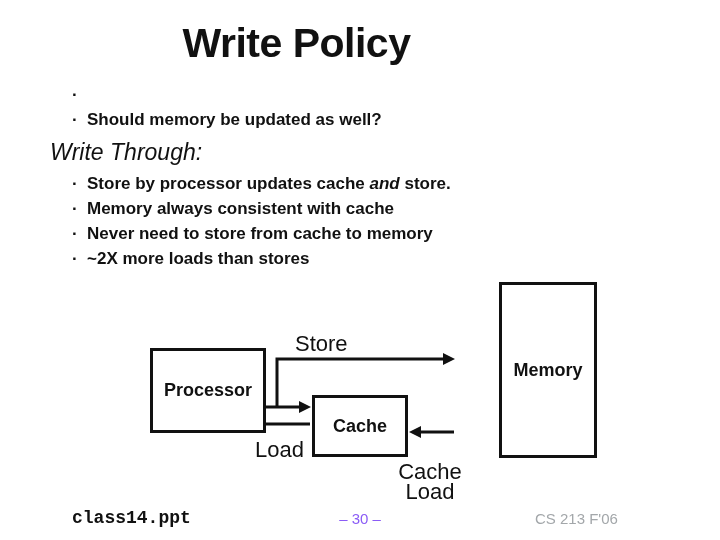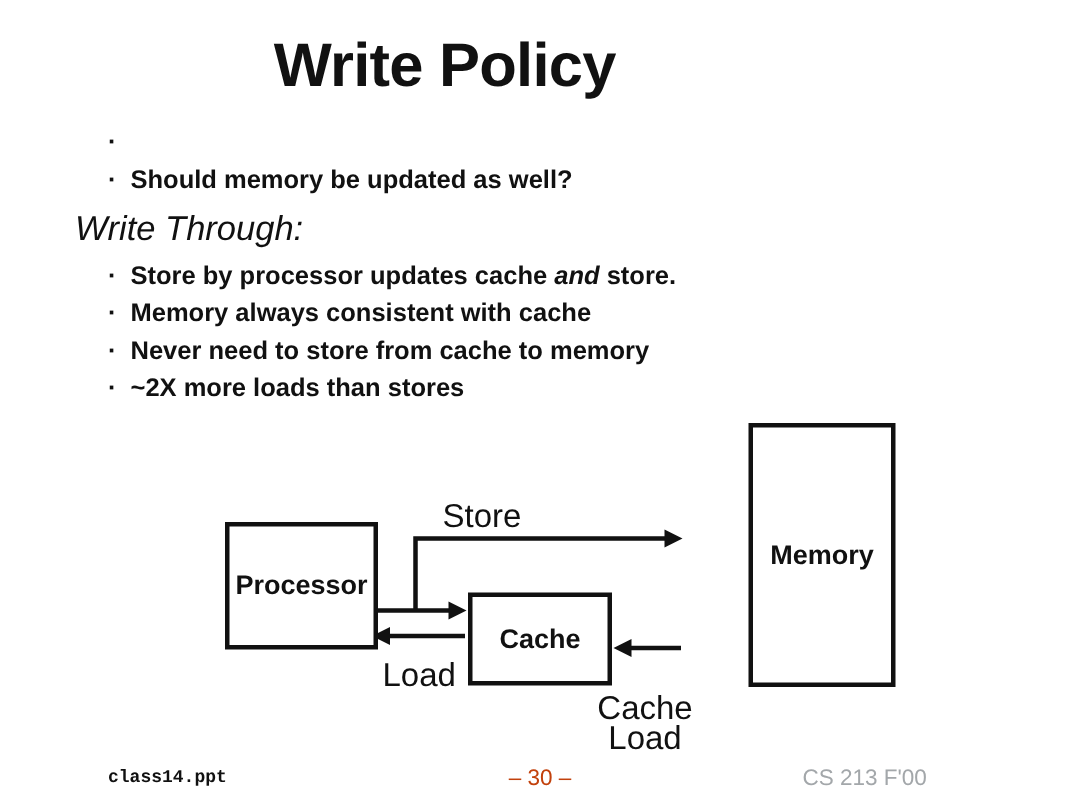--- a/index.html
+++ b/index.html
@@ -19,35 +19,35 @@
   .bitem em{font-style:italic;text-align:right;}
   .section-heading{
     left:50px;top:140px;font-size:23px;font-weight:normal;font-style:italic;
     line-height:25px;letter-spacing:0px;
   }
   .dbox{
     border:3px solid #111111;background:#ffffff;box-sizing:border-box;
     display:flex;align-items:center;justify-content:center;
     font-size:18px;font-weight:bold;
   }
-  #processor-box{left:150px;top:348px;width:102px;height:85px;}
+  #processor-box{left:150px;top:348px;width:116px;height:85px;}
   #cache-box{left:312px;top:395px;width:96px;height:62px;}
   #memory-box{left:455px;top:282px;width:98px;height:176px;margin-left:44px;}
   .dlabel{font-size:22px;font-weight:normal;line-height:20px;}
   #store-label{left:295px;top:334px;}
   #load-label{left:255px;top:440px;}
   #cache-load-label{left:390px;top:462px;width:80px;text-align:center;}
   #arrow-layer{left:0;top:0;width:720px;height:540px;pointer-events:none;}
   .footer-filename{
     left:72px;top:510px;font-family:"Liberation Mono",monospace;
-    font-size:12px;font-weight:bold;line-height:16px;
+    font-size:18px;font-weight:bold;line-height:16px;
   }
   .footer-page{
     left:0;top:511px;width:720px;text-align:center;
-    font-size:15px;color:#c2410c;line-height:16px;
+    font-size:15px;color:#8b5cf6;line-height:16px;
   }
   .footer-course{
     left:535px;top:511px;font-size:15px;color:#a3a7aa;line-height:16px;
   }
 </style>
 </head>
 <body>
 
 <div class="abs slide-title">Write Policy</div>
 
@@ -115,13 +115,13 @@
   <div id="store-label" class="abs dlabel">Store</div>
   <div id="load-label" class="abs dlabel">Load</div>
   <div id="cache-load-label" class="abs dlabel">
     <div>Cache</div>
     <div>Load</div>
   </div>
 </div>
 
 <div class="abs footer-filename">class14.ppt</div>
 <div class="abs footer-page">– 30 –</div>
-<div class="abs footer-course">CS 213 F'00</div>
+<div class="abs footer-course">CS 213 F'06</div>
 
 </body></html>

